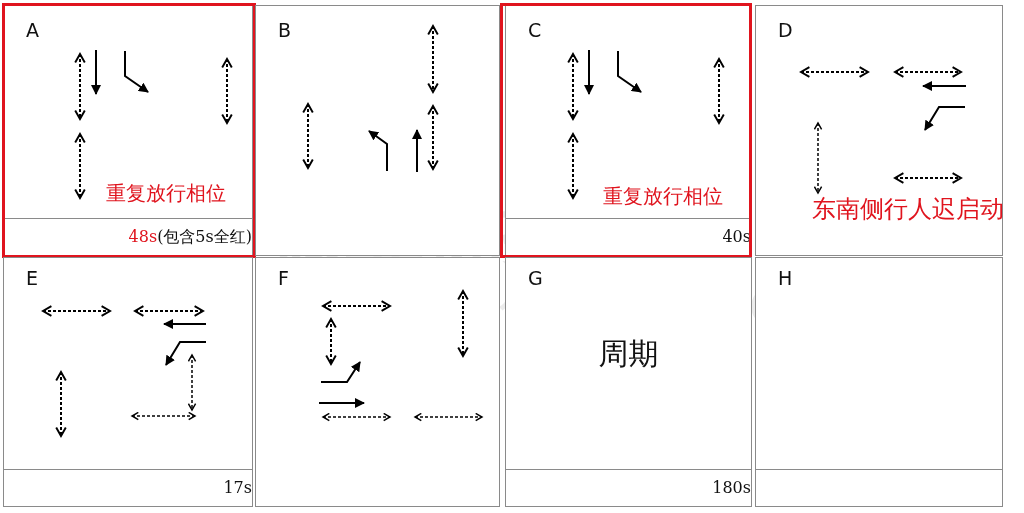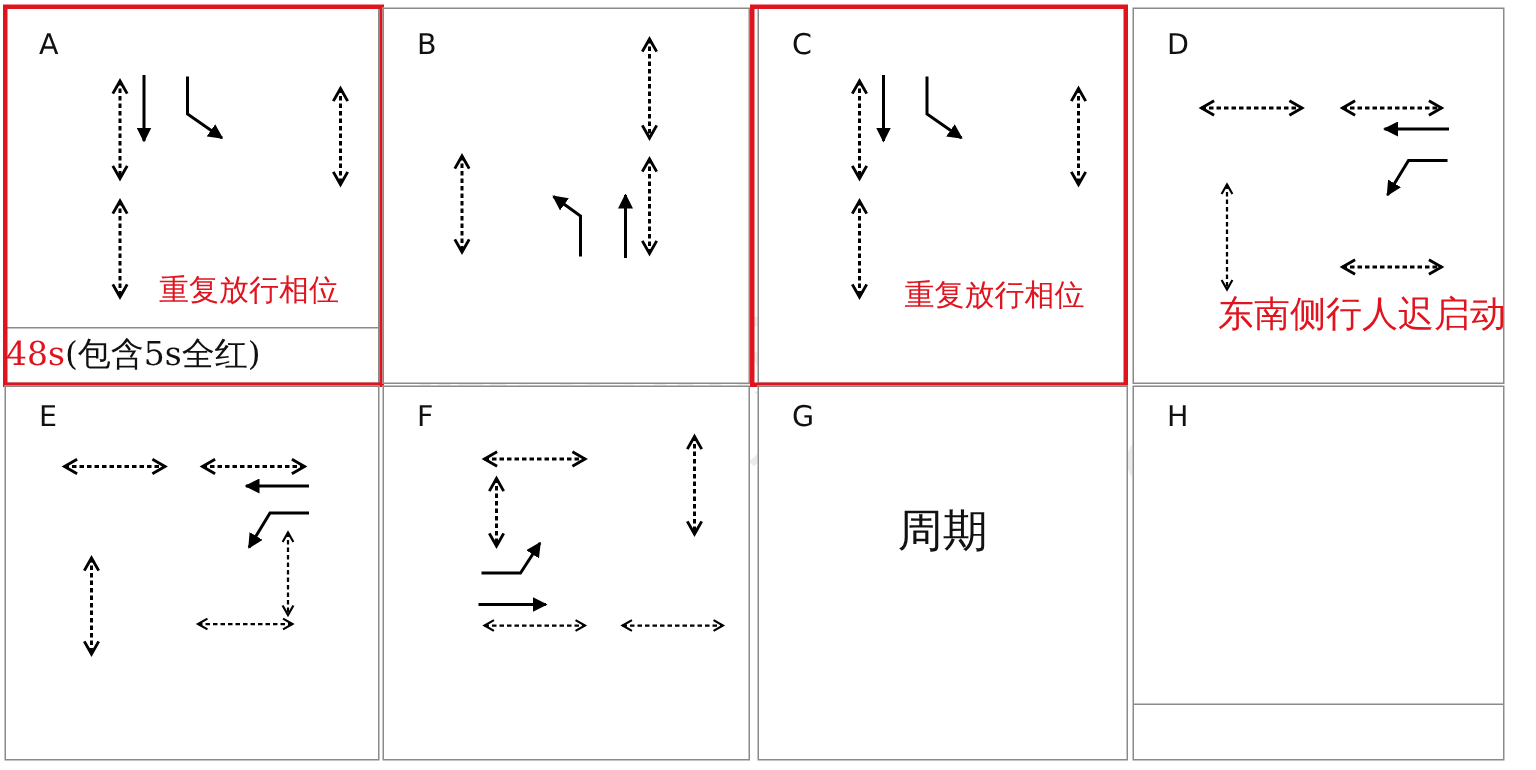--- a/index.html
+++ b/index.html
@@ -1,19 +1,19 @@
 <!DOCTYPE html>
 <html><head>
 <meta charset="utf-8">
 <style>
   html,body{margin:0;padding:0;background:#fff;}
   body{width:1024px;height:513px;position:relative;overflow:hidden;font-family:"DejaVu Sans",sans-serif;}
   .cell{position:absolute;box-sizing:border-box;border:1px solid #8a8a8a;background:#fff;}
   .cell .foot{position:absolute;left:0;right:0;bottom:0;height:36px;border-top:1px solid #8a8a8a;
-    text-align:left;line-height:36px;font-family:"DejaVu Serif",serif;font-size:22px;color:#111;}
+    text-align:right;line-height:36px;font-family:"DejaVu Serif",serif;font-size:16px;color:#111;}
   .cell .letter{position:absolute;left:22px;top:13px;font-size:19px;color:#111;}
   .cell svg{position:absolute;left:0;top:0;}
   .note{position:absolute;font-family:"DejaVu Serif",serif;color:#e0141e;font-size:20px;white-space:nowrap;}
   .hl{position:absolute;box-sizing:border-box;border:3px solid #e0141e;pointer-events:none;}
   .red{color:#e0141e;}
   .center-text{position:absolute;left:0;right:0;text-align:center;font-family:Liberation Sans, sans-serif;font-size:30px;color:#111;}
   .wm{position:absolute;color:#e9e9e9;font-weight:bold;font-family:"DejaVu Sans",sans-serif;white-space:nowrap;pointer-events:none;}
 </style>
 </head>
 <body>
@@ -61,20 +61,21 @@
 
 <div class="cell" style="left:505px;top:5px;width:247px;height:251px;">
   <span class="letter">C</span>
   <svg width="247" height="215">
     <line x1="67" y1="48" x2="67" y2="113" stroke="#000" stroke-width="2" stroke-dasharray="3,2" marker-start="url(#ch)" marker-end="url(#ch)"></line>
     <line x1="67" y1="128" x2="67" y2="192" stroke="#000" stroke-width="2" stroke-dasharray="3,2" marker-start="url(#ch)" marker-end="url(#ch)"></line>
     <line x1="213" y1="53" x2="213" y2="117" stroke="#000" stroke-width="2" stroke-dasharray="3,2" marker-start="url(#ch)" marker-end="url(#ch)"></line>
     <line x1="83" y1="44" x2="83" y2="88" stroke="#000" stroke-width="2" marker-end="url(#ah)"></line>
     <polyline points="112,45 112,70 135,86" fill="none" stroke="#000" stroke-width="2" marker-end="url(#ah)"></polyline>
   </svg>
+  <div class="foot red">40s</div>
 </div>
 <div class="note" style="left:603px;top:183px;">重复放行相位</div>
 <div class="hl" style="left:500px;top:3px;width:252px;height:255px;"></div>
 
 <div class="cell" style="left:755px;top:5px;width:248px;height:251px;">
   <span class="letter">D</span>
   <svg width="248" height="215">
     <line x1="45" y1="66" x2="112" y2="66" stroke="#000" stroke-width="2" stroke-dasharray="3,2" marker-start="url(#ch)" marker-end="url(#ch)"></line>
     <line x1="139" y1="66" x2="205" y2="66" stroke="#000" stroke-width="2" stroke-dasharray="3,2" marker-start="url(#ch)" marker-end="url(#ch)"></line>
     <line x1="139" y1="172" x2="205" y2="172" stroke="#000" stroke-width="2" stroke-dasharray="3,2" marker-start="url(#ch)" marker-end="url(#ch)"></line>
@@ -89,36 +90,38 @@
   <span class="letter" style="top:9px;">E</span>
   <svg width="250" height="214">
     <line x1="39" y1="53" x2="106" y2="53" stroke="#000" stroke-width="2" stroke-dasharray="3,2" marker-start="url(#ch)" marker-end="url(#ch)"></line>
     <line x1="131" y1="53" x2="199" y2="53" stroke="#000" stroke-width="2" stroke-dasharray="3,2" marker-start="url(#ch)" marker-end="url(#ch)"></line>
     <line x1="57" y1="114" x2="57" y2="178" stroke="#000" stroke-width="2" stroke-dasharray="3,2" marker-start="url(#ch)" marker-end="url(#ch)"></line>
     <line x1="188" y1="97" x2="188" y2="152" stroke="#000" stroke-width="1.5" stroke-dasharray="3,2" marker-start="url(#ch)" marker-end="url(#ch)"></line>
     <line x1="128" y1="158" x2="191" y2="158" stroke="#000" stroke-width="1.5" stroke-dasharray="3,2" marker-start="url(#ch)" marker-end="url(#ch)"></line>
     <line x1="202" y1="66" x2="160" y2="66" stroke="#000" stroke-width="2" marker-end="url(#ah)"></line>
     <polyline points="202,84 176,84 162,107" fill="none" stroke="#000" stroke-width="2" marker-end="url(#ah)"></polyline>
   </svg>
+  <div class="foot">17s</div>
 </div>
 
 <div class="cell" style="left:255px;top:257px;width:245px;height:250px;">
   <span class="letter" style="top:9px;">F</span>
   <svg width="245" height="214">
     <line x1="67" y1="48" x2="134" y2="48" stroke="#000" stroke-width="2" stroke-dasharray="3,2" marker-start="url(#ch)" marker-end="url(#ch)"></line>
     <line x1="75" y1="61" x2="75" y2="106" stroke="#000" stroke-width="2" stroke-dasharray="3,2" marker-start="url(#ch)" marker-end="url(#ch)"></line>
     <line x1="207" y1="33" x2="207" y2="98" stroke="#000" stroke-width="2" stroke-dasharray="3,2" marker-start="url(#ch)" marker-end="url(#ch)"></line>
     <line x1="67" y1="159" x2="134" y2="159" stroke="#000" stroke-width="1.5" stroke-dasharray="3,2" marker-start="url(#ch)" marker-end="url(#ch)"></line>
     <line x1="159" y1="159" x2="226" y2="159" stroke="#000" stroke-width="1.5" stroke-dasharray="3,2" marker-start="url(#ch)" marker-end="url(#ch)"></line>
     <polyline points="65,124 91,124 104,104" fill="none" stroke="#000" stroke-width="2" marker-end="url(#ah)"></polyline>
     <line x1="63" y1="145" x2="108" y2="145" stroke="#000" stroke-width="2" marker-end="url(#ah)"></line>
   </svg>
 </div>
 
 <div class="cell" style="left:505px;top:257px;width:247px;height:250px;">
   <span class="letter" style="top:9px;">G</span>
   <div class="center-text" style="top:76px;">周期</div>
+  <div class="foot">180s</div>
 </div>
 
 <div class="cell" style="left:755px;top:257px;width:248px;height:250px;">
   <span class="letter" style="top:9px;">H</span>
   <div class="foot"></div>
 </div>
 
 </body></html>

